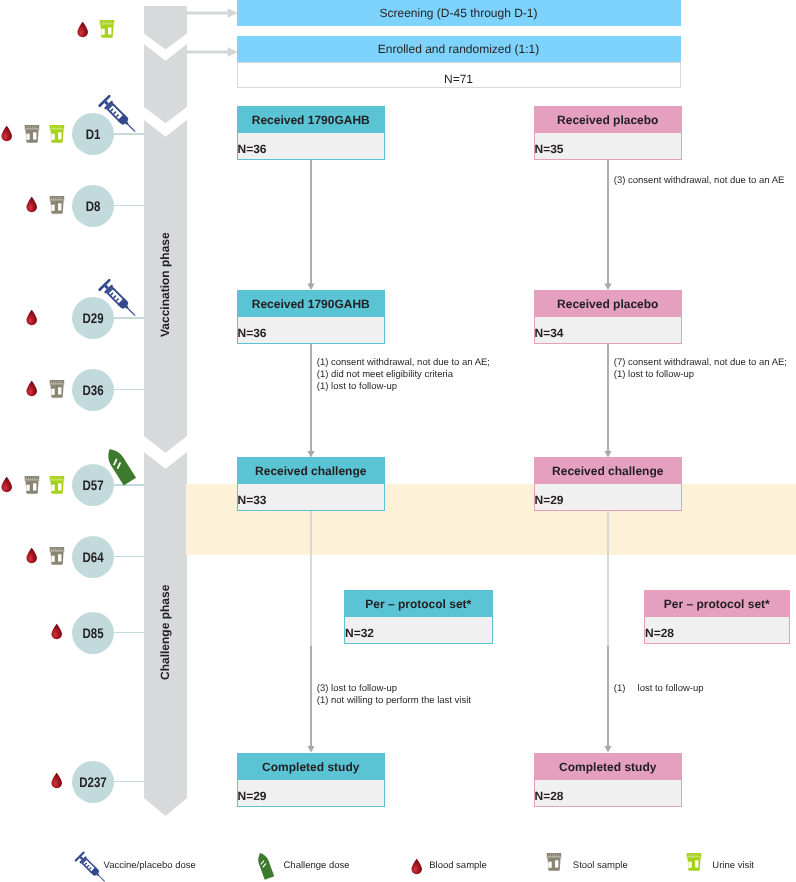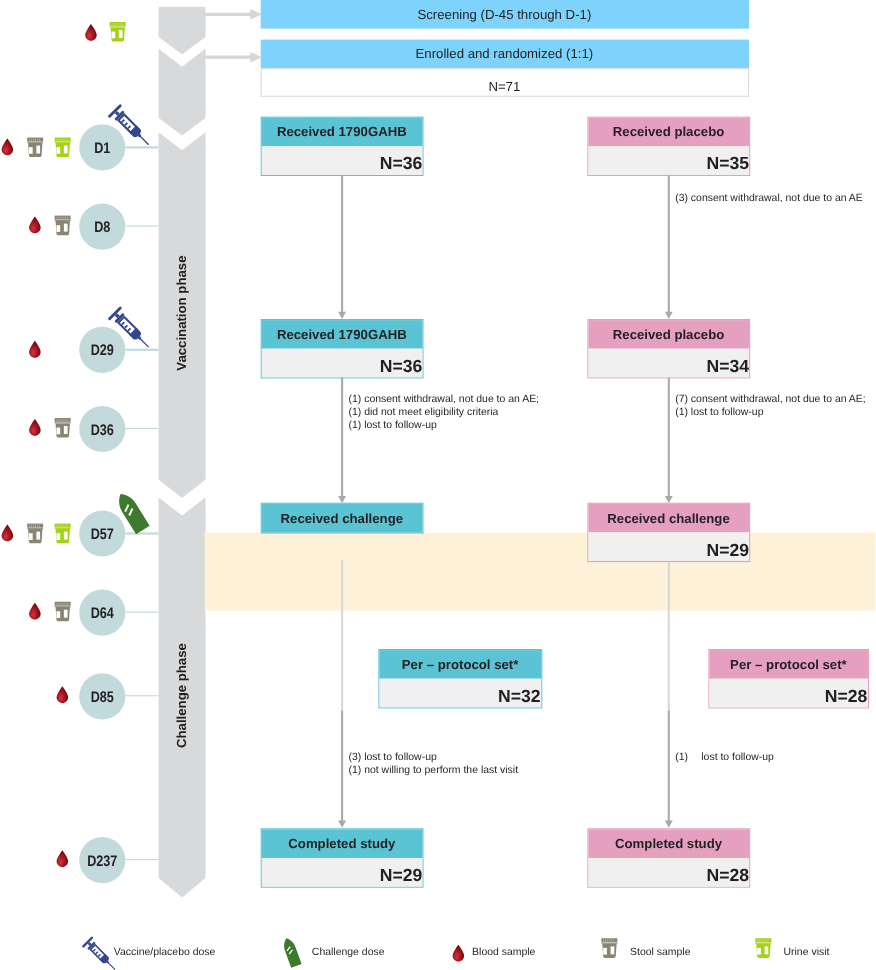--- a/index.html
+++ b/index.html
@@ -7,21 +7,21 @@
   #stage{position:relative;width:796px;height:882px;overflow:hidden;}
   .abs{position:absolute;}
 
   .spine{position:absolute;left:143.5px;top:0;width:43px;height:882px;}
   .phase-label{position:absolute;font-size:12px;font-weight:bold;color:#231f20;
       text-align:center;white-space:nowrap;transform-origin:0 0;transform:rotate(-90deg);
       line-height:12px;}
 
   .fbox{position:absolute;z-index:3;font-weight:bold;}
   .fbox .hdr{height:26px;line-height:26px;text-align:center;font-size:12px;color:#231f20;box-sizing:border-box;}
-  .fbox .nval{height:26px;line-height:33px;text-align:right;font-size:16px;color:#231f20;background:#f0f0f0;box-sizing:border-box;}
+  .fbox .nval{height:26px;line-height:33px;text-align:left;font-size:12px;color:#231f20;background:#f0f0f0;box-sizing:border-box;}
 
   .gbox{position:absolute;z-index:3;}
   .gbox .hdr{height:26px;line-height:26px;text-align:center;font-size:12px;color:#231f20;background:#7dd3fc;}
   .gbox .nval{height:26px;line-height:33px;text-align:center;font-size:12px;color:#231f20;background:#fff;border:1px solid #d8d9db;box-sizing:border-box;}
 
   .daycirc{position:absolute;width:42px;height:42px;border-radius:50%;background:#c2dadc;}
   .daylbl{position:absolute;width:42px;text-align:center;font-size:14px;font-weight:bold;color:#231f20;transform:scaleX(.82);}
   .tick{position:absolute;height:1.4px;background:#c2dadc;}
 
   #band{position:absolute;left:186px;top:483.5px;width:610px;height:71px;background:#fdf1d7;z-index:0;}
@@ -71,20 +71,21 @@
 <div class="fbox" style="left:236.5px;top:105.5px;width:148.5px;border:1px solid #5bc4d4;box-sizing:border-box">
       <div class="hdr" style="background:#5bc4d4">Received 1790GAHB</div>
       <div class="nval">N=36</div>
     </div>
 <div class="fbox" style="left:236.5px;top:289.5px;width:148.5px;border:1px solid #5bc4d4;box-sizing:border-box">
       <div class="hdr" style="background:#5bc4d4">Received 1790GAHB</div>
       <div class="nval">N=36</div>
     </div>
 <div class="fbox" style="left:236.5px;top:457.0px;width:148.5px;border:1px solid #5bc4d4;box-sizing:border-box">
       <div class="hdr" style="background:#5bc4d4">Received challenge</div>
+      <div class="nval">N=33</div>
     </div>
 <div class="fbox" style="left:236.5px;top:752.5px;width:148.5px;border:1px solid #5bc4d4;box-sizing:border-box">
       <div class="hdr" style="background:#5bc4d4">Completed study</div>
       <div class="nval">N=29</div>
     </div>
 <div class="fbox" style="left:533.5px;top:105.5px;width:148.5px;border:1px solid #e5a0c0;box-sizing:border-box">
       <div class="hdr" style="background:#e5a0c0">Received placebo</div>
       <div class="nval">N=35</div>
     </div>
 <div class="fbox" style="left:533.5px;top:289.5px;width:148.5px;border:1px solid #e5a0c0;box-sizing:border-box">

